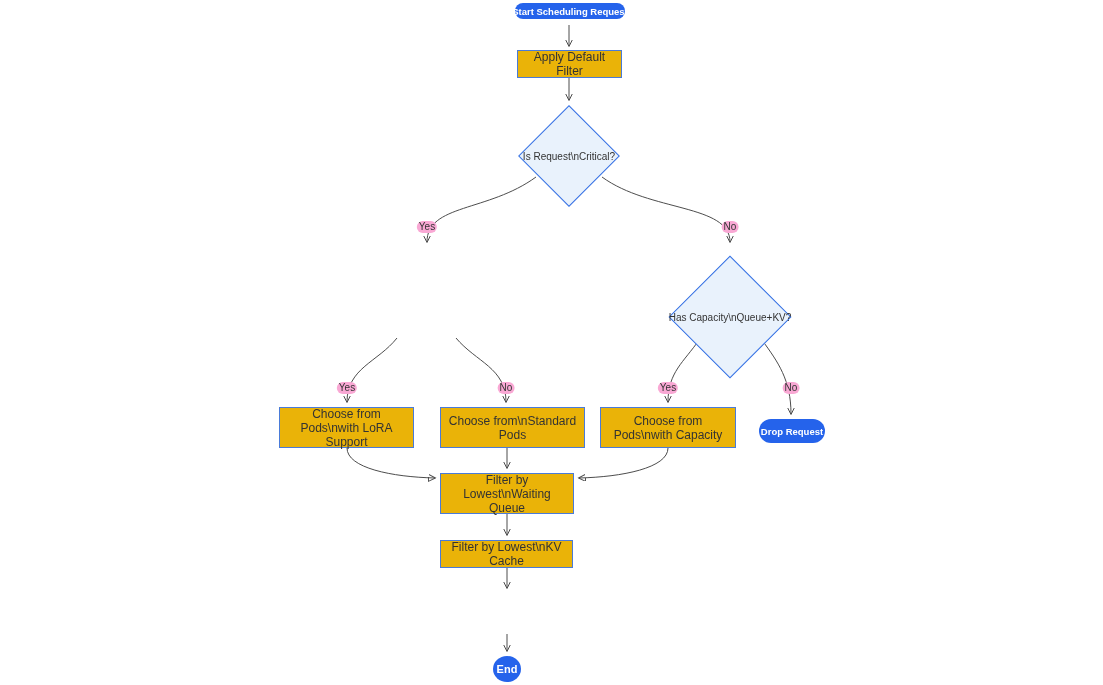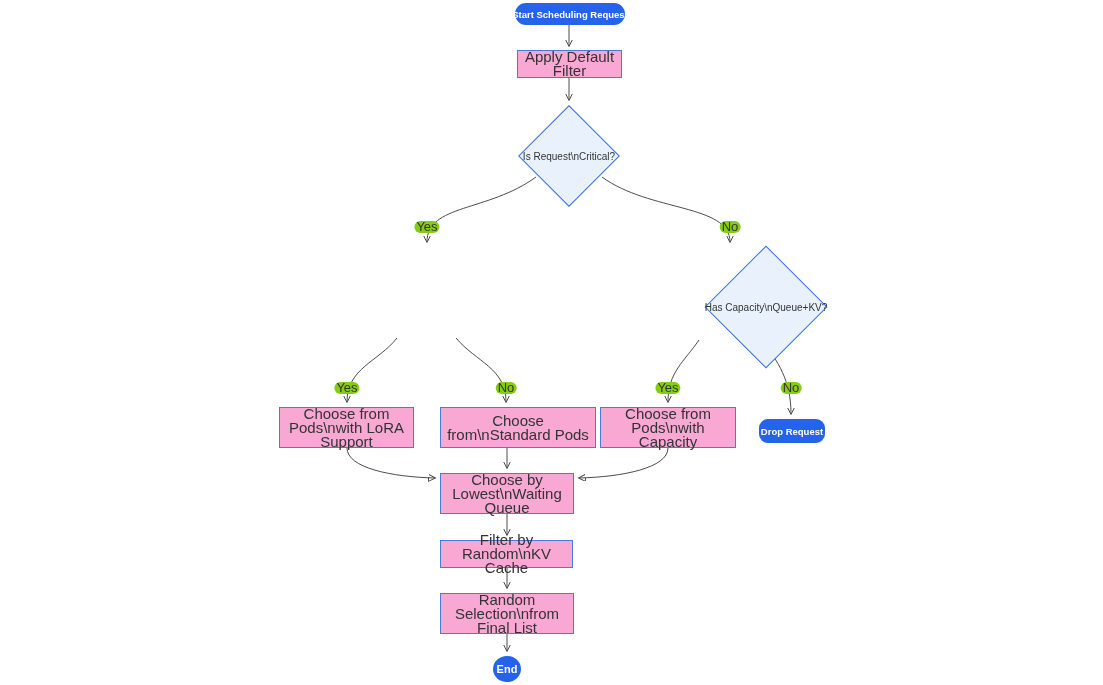--- a/index.html
+++ b/index.html
@@ -10,23 +10,23 @@
     font-family:"Liberation Sans", sans-serif;
     color:#333333;
     overflow:hidden;
   }
   .edges{position:absolute;left:0;top:0;width:1103px;height:685px;}
   .edges path{fill:none;stroke:#4d4d4d;stroke-width:1;}
 
   .node{position:absolute;box-sizing:border-box;display:flex;align-items:center;justify-content:center;text-align:center;}
 
   .rect-node{
-    background:#f9a8d4;
+    background:#eab308;
     border:1.4px solid #4a7bd8;
-    font-size:15px;line-height:14px;
+    font-size:12px;line-height:14px;
     padding:2px 6px;
   }
   .pill-node{
     background:#2563eb;
     color:#ffffff;font-weight:bold;font-size:9.5px;
     border-radius:12px;white-space:nowrap;
   }
   .ellipse-node{
     background:#2563eb;
     color:#ffffff;font-weight:bold;font-size:11px;
@@ -39,22 +39,22 @@
     background:#e9f2fc;border:1.8px solid #3570e4;
     box-sizing:border-box;
   }
   .diamond .lbl{
     position:absolute;inset:0;
     display:flex;align-items:center;justify-content:center;
     font-size:10px;white-space:nowrap;text-align:right;
   }
   .edge-label{
     position:absolute;transform:translate(-50%,-50%);
-    background:#84cc16;color:#333333;
-    font-size:13px;line-height:12px;padding:0 2px;border-radius:6px;
+    background:#f9a8d4;color:#333333;
+    font-size:10px;line-height:12px;padding:0 2px;border-radius:6px;
   }
 </style>
 </head>
 <body>
 
 <div class="canvas">
 
   <svg class="edges" width="1103" height="685" viewBox="0 0 1103 685">
     <defs>
       <marker id="arrow" markerUnits="userSpaceOnUse" markerWidth="8" markerHeight="8" refX="6.5" refY="3.5" orient="auto">
@@ -70,66 +70,63 @@
     <path d="M699,340 C684,362 668,372 668,402" marker-end="url(#arrow)"></path>
     <path d="M762,340 C778,362 791,380 791,414" marker-end="url(#arrow)"></path>
     <path d="M347,448 C347,468 392,477 435,478" marker-end="url(#arrow)"></path>
     <path d="M507,448 L507,468" marker-end="url(#arrow)"></path>
     <path d="M668,448 C668,468 622,477 579,478" marker-end="url(#arrow)"></path>
     <path d="M507,514 L507,535" marker-end="url(#arrow)"></path>
     <path d="M507,568 L507,588" marker-end="url(#arrow)"></path>
     <path d="M507,634 L507,651" marker-end="url(#arrow)"></path>
   </svg>
 
-  <div class="node pill-node" style="left:515px;top:3px;width:110px;height:22px;">
+  <div class="node pill-node" style="left:515px;top:3px;width:110px;height:16px;">
     <span>Start Scheduling Request</span>
   </div>
 
   <div class="node rect-node" style="left:517px;top:50px;width:105px;height:28px;">
     <span>Apply Default Filter</span>
   </div>
 
   <div class="diamond" style="left:518px;top:105px;width:102px;height:102px;">
     <div class="shape" style="width:72px;height:72px;"></div>
     <div class="lbl">Is Request\nCritical?</div>
   </div>
 
 
-  <div class="diamond" style="left:668px;top:245px;width:124px;height:124px;margin-left:36px;">
+  <div class="diamond" style="left:668px;top:255px;width:124px;height:124px;">
     <div class="shape" style="width:87px;height:87px;"></div>
     <div class="lbl">Has Capacity\nQueue+KV?</div>
   </div>
 
   <div class="node rect-node" style="left:279px;top:407px;width:135px;height:41px;">
     <span>Choose from Pods\nwith LoRA Support</span>
   </div>
 
-  <div class="node rect-node" style="left:440px;top:407px;width:156px;height:41px;">
+  <div class="node rect-node" style="left:440px;top:407px;width:145px;height:41px;">
     <span>Choose from\nStandard Pods</span>
   </div>
 
   <div class="node rect-node" style="left:600px;top:407px;width:136px;height:41px;">
     <span>Choose from Pods\nwith Capacity</span>
   </div>
 
-  <div class="node pill-node" style="left:759px;top:419px;width:66px;height:24px;border-radius:9px;">
+  <div class="node pill-node" style="left:759px;top:419px;width:66px;height:24px;">
     <span>Drop Request</span>
   </div>
 
   <div class="node rect-node" style="left:440px;top:473px;width:134px;height:41px;">
-    <span>Choose by Lowest\nWaiting Queue</span>
+    <span>Filter by Lowest\nWaiting Queue</span>
   </div>
 
   <div class="node rect-node" style="left:440px;top:540px;width:133px;height:28px;">
-    <span>Filter by Random\nKV Cache</span>
+    <span>Filter by Lowest\nKV Cache</span>
   </div>
 
-  <div class="node rect-node" style="left:440px;top:593px;width:134px;height:41px;">
-    <span>Random Selection\nfrom Final List</span>
-  </div>
 
   <div class="node ellipse-node" style="left:493px;top:656px;width:28px;height:26px;">
     <span>End</span>
   </div>
 
   <div class="edge-label" style="left:427px;top:227px;">Yes</div>
   <div class="edge-label" style="left:730px;top:227px;">No</div>
   <div class="edge-label" style="left:347px;top:388px;">Yes</div>
   <div class="edge-label" style="left:506px;top:388px;">No</div>
   <div class="edge-label" style="left:668px;top:388px;">Yes</div>

